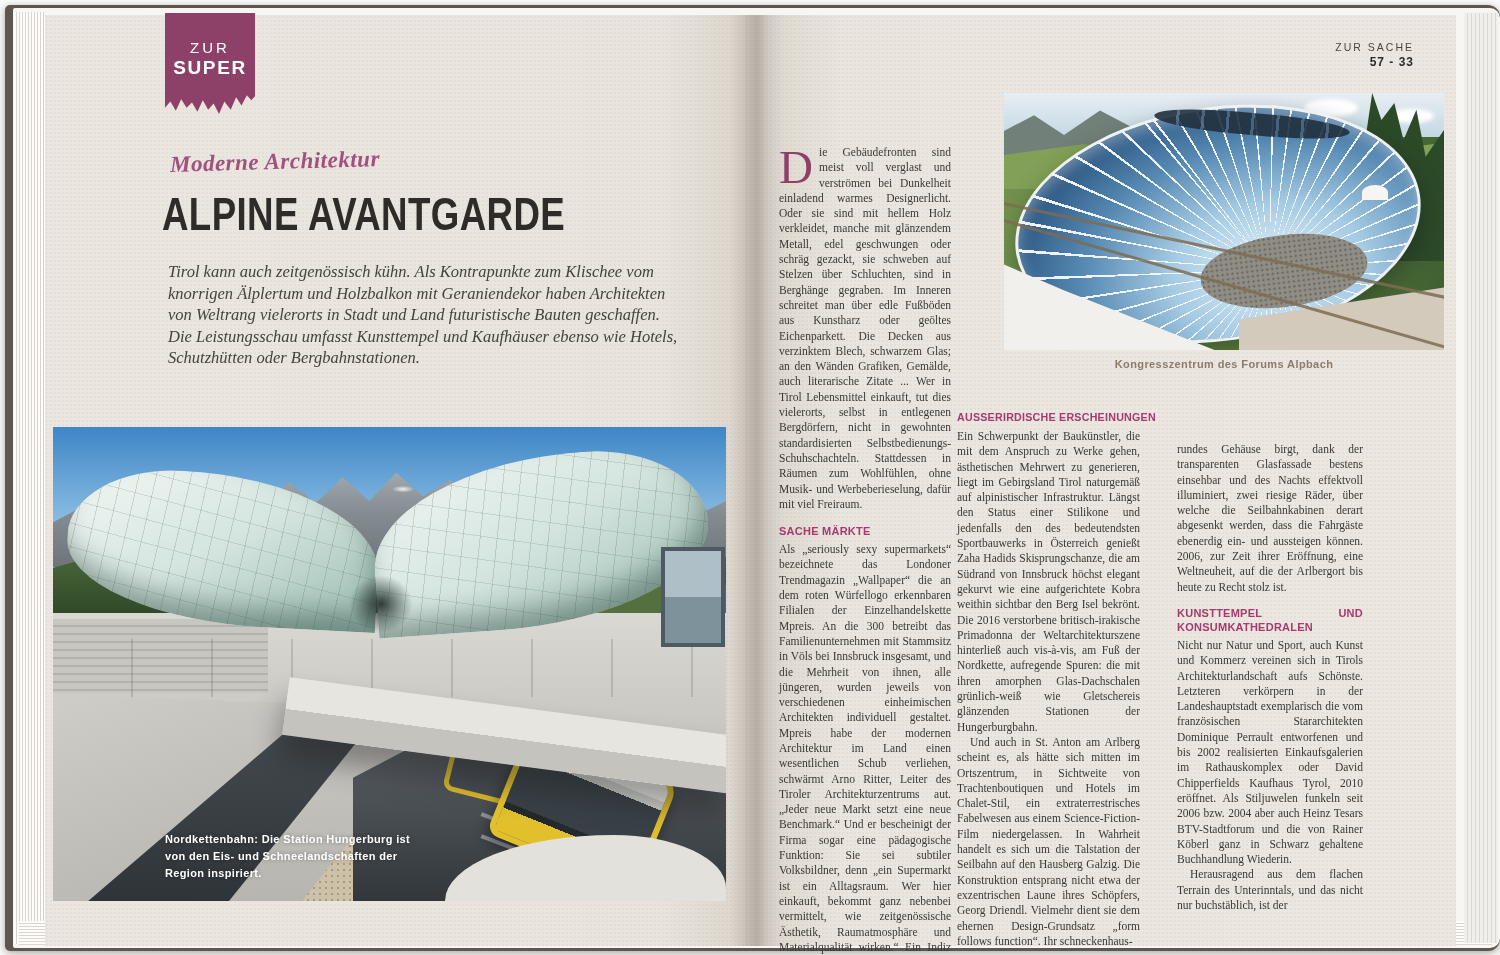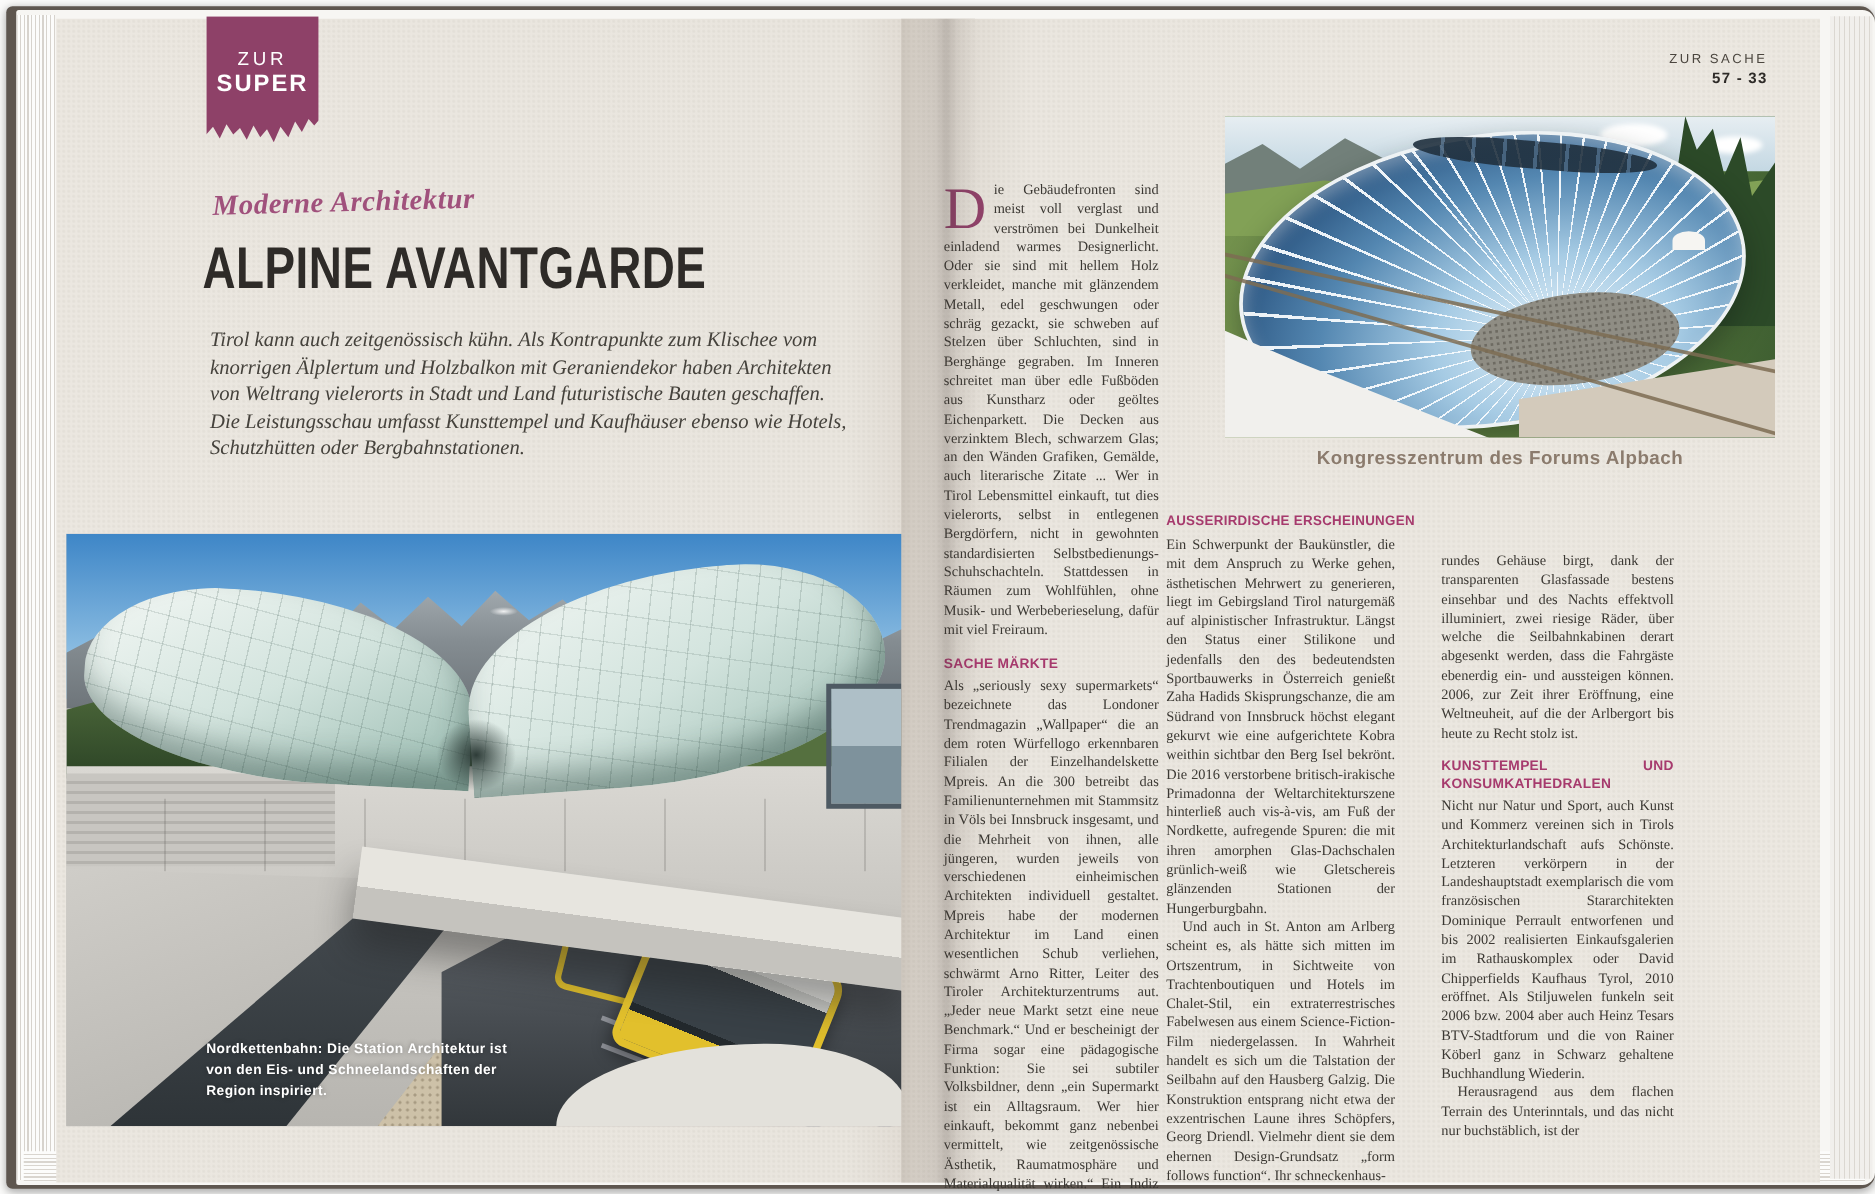--- a/index.html
+++ b/index.html
@@ -8,21 +8,21 @@
   .book{position:absolute;left:5px;top:5px;right:0;bottom:4px;background:#5e564f;
     border-radius:5px 12px 12px 5px;box-shadow:0 2px 8px rgba(0,0,0,.35);}
   .pages-bg{position:absolute;inset:3px 0 3px 8px;background:#f7f6f3;border-radius:2px 10px 10px 2px;}
   .stack-left{position:absolute;left:9px;top:7px;bottom:7px;width:30px;
     background:repeating-linear-gradient(to right,#fcfcfb 0 2px,#d7d3cd 2px 3px);}
   .stack-bottom{position:absolute;left:14px;right:8px;bottom:6px;height:24px;
     background:repeating-linear-gradient(to bottom,#fcfcfb 0 2px,#d9d5cf 2px 3px);}
   .stack-right{position:absolute;right:2px;top:8px;bottom:8px;width:34px;
     background:repeating-linear-gradient(to right,#f1efec 0 3px,#dbd7d1 3px 4px);}
   .spread{position:absolute;left:40px;top:10px;width:1422px;height:931px;}
-  .page{position:absolute;top:0;height:100%;padding-left:24px;}
+  .page{position:absolute;top:0;height:100%;}
   .page::before{content:"";position:absolute;inset:0;pointer-events:none;
     background-image:radial-gradient(rgba(110,100,85,.055) 1px,rgba(0,0,0,0) 1.3px);background-size:4px 4px;}
   .page.left{left:0;width:711px;
     background:linear-gradient(to right,#ebe7e0 0%,#e9e5de 86%,#ded8d0 96%,#cfc8bf 100%);}
   .page.right{right:11px;width:711px;
     background:linear-gradient(to left,#ece8e1 0%,#eae6df 86%,#ded8d0 96%,#cec7be 100%);}
   .gutter{position:absolute;left:686px;top:0;width:52px;height:100%;pointer-events:none;
     background:linear-gradient(to right,rgba(60,50,45,0) 0%,rgba(60,50,45,.08) 32%,rgba(60,50,45,.20) 50%,rgba(60,50,45,.08) 68%,rgba(60,50,45,0) 100%);}
   
   .badge{position:absolute;left:120px;top:-2px;width:90px;height:104px;background:#8e4168;
@@ -120,21 +120,21 @@
     background-color:#8f8d84;background-image:radial-gradient(rgba(60,56,48,.4) 1px,rgba(0,0,0,0) 1.3px);
     background-size:5px 5px;}
   .rp-base{left:-8px;top:148px;width:226px;height:112px;background:#f1f0ed;
     clip-path:polygon(0 18%,30% 44%,70% 76%,100% 100%,0 100%);}
   .rp-terrace{right:0;bottom:0;width:205px;height:68px;background:#d3cabb;
     clip-path:polygon(0 55%,100% 8%,100% 100%,0 100%);}
   .rp-umbrella{right:56px;top:92px;width:26px;height:15px;border-radius:50% 50% 0 0;background:#f6f5f2;}
   .rp-cable{left:-20px;top:158px;width:500px;height:3px;background:rgba(125,108,82,.85);transform:rotate(12deg);}
   .rp-cable.c2{top:192px;transform:rotate(16deg);}
   .rp-caption{position:absolute;left:259px;top:343px;width:440px;text-align:center;
-    font-size:15px;font-weight:bold;letter-spacing:.4px;color:#8b7b6d;}
+    font-size:11px;font-weight:bold;letter-spacing:.4px;color:#8b7b6d;}
   
   .col{position:absolute;font-family:"Liberation Serif",serif;font-size:11.5px;line-height:15.3px;
     color:#3b3833;text-align:justify;hyphens:auto;-webkit-hyphens:auto;}
   .col p{margin:0;}
   .col p.indent{text-indent:13px;}
   .col h3{margin:11px 0 4px;font-family:"Liberation Sans",sans-serif;font-size:11px;font-weight:bold;
     letter-spacing:.25px;color:#a63a6d;line-height:14px;}
   .col h3.nowrap{white-space:nowrap;transform:scaleX(.97);transform-origin:left center;}
   .col1{left:34px;top:130px;width:172px;}
   .col1 h3{margin-top:12px;}
@@ -180,21 +180,21 @@
         <div class="lp-pave"></div>
         <div class="lp-path"></div>
         <div class="lp-gravel"></div>
         <div class="lp-under"></div>
         <div class="lp-rail"></div>
         <div class="lp-rail r2"></div>
         <div class="lp-cab2"></div>
         <div class="lp-cab1"></div>
         <div class="lp-beam"></div>
         <div class="lp-curb"></div>
-        <figcaption class="lp-caption">Nordkettenbahn: Die Station Architektur ist von den Eis- und Schneelandschaften der Region inspiriert.</figcaption>
+        <figcaption class="lp-caption">Nordkettenbahn: Die Station Hungerburg ist von den Eis- und Schneelandschaften der Region inspiriert.</figcaption>
       </figure>
     </section>
 
     <section class="page right">
       <header class="rp-header">
         <div class="rp-section">ZUR SACHE</div>
         <div class="rp-pages">57 - 33</div>
       </header>
 
       <figure class="photo-right" style="margin:0">

